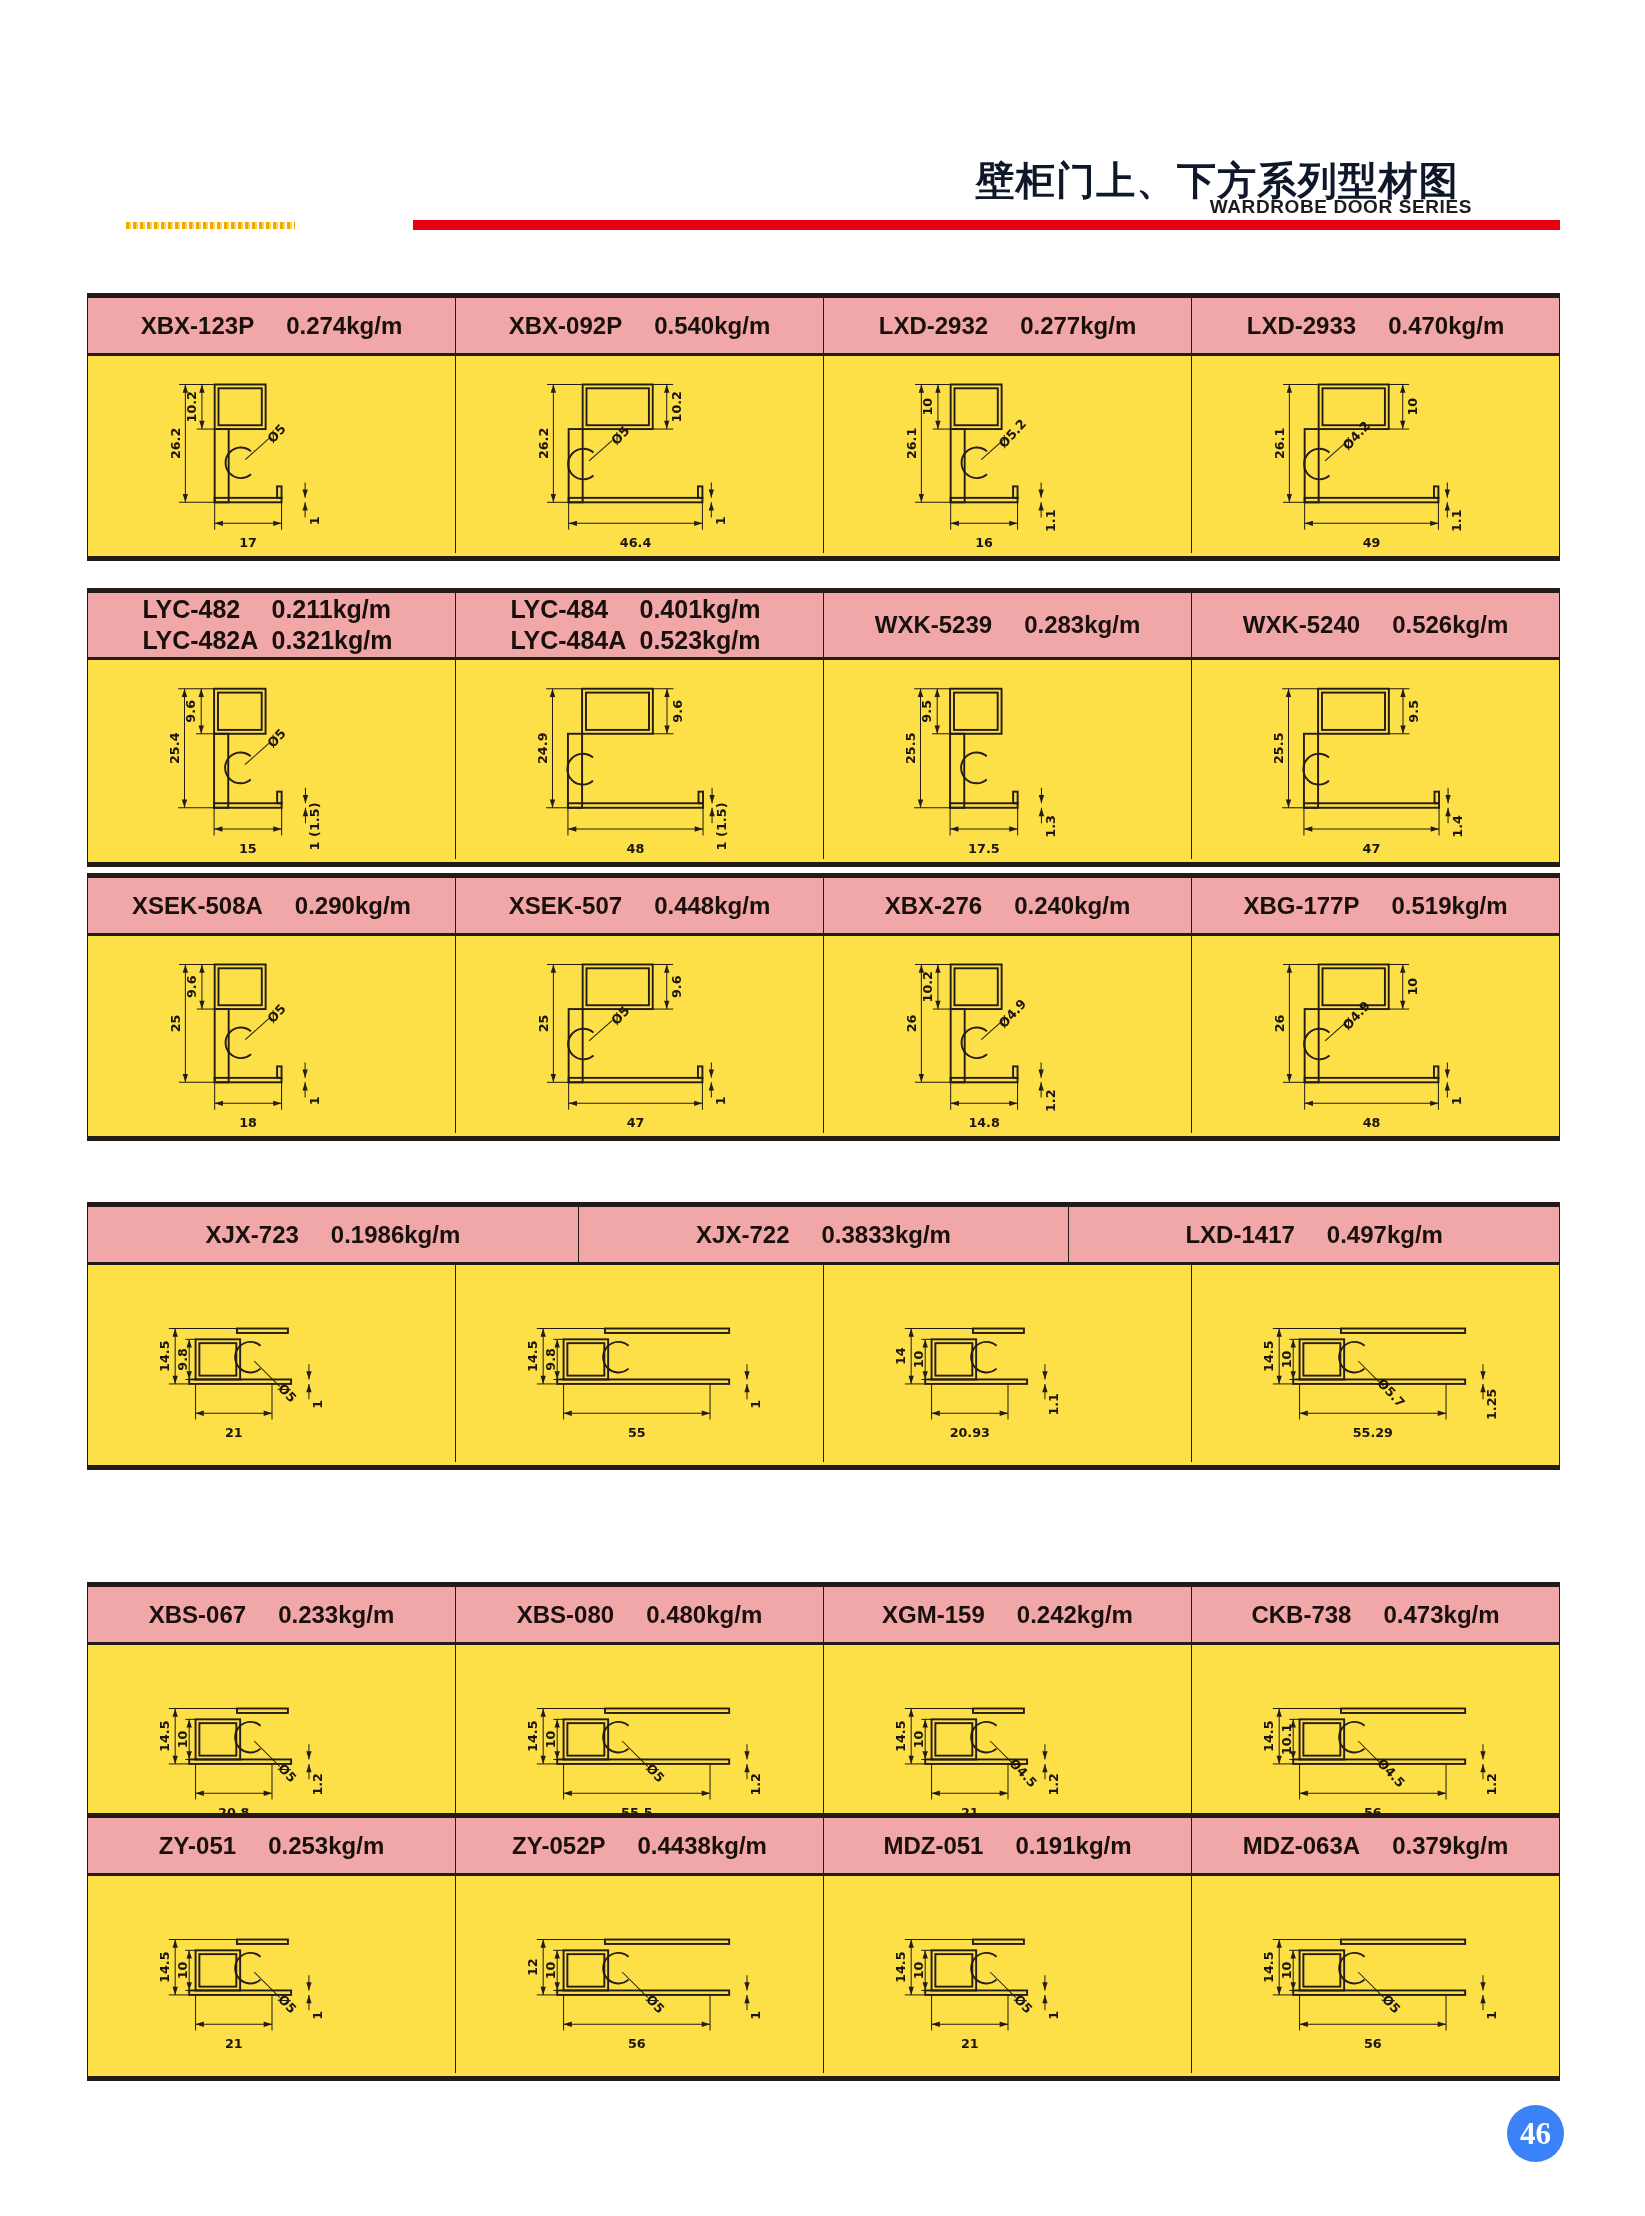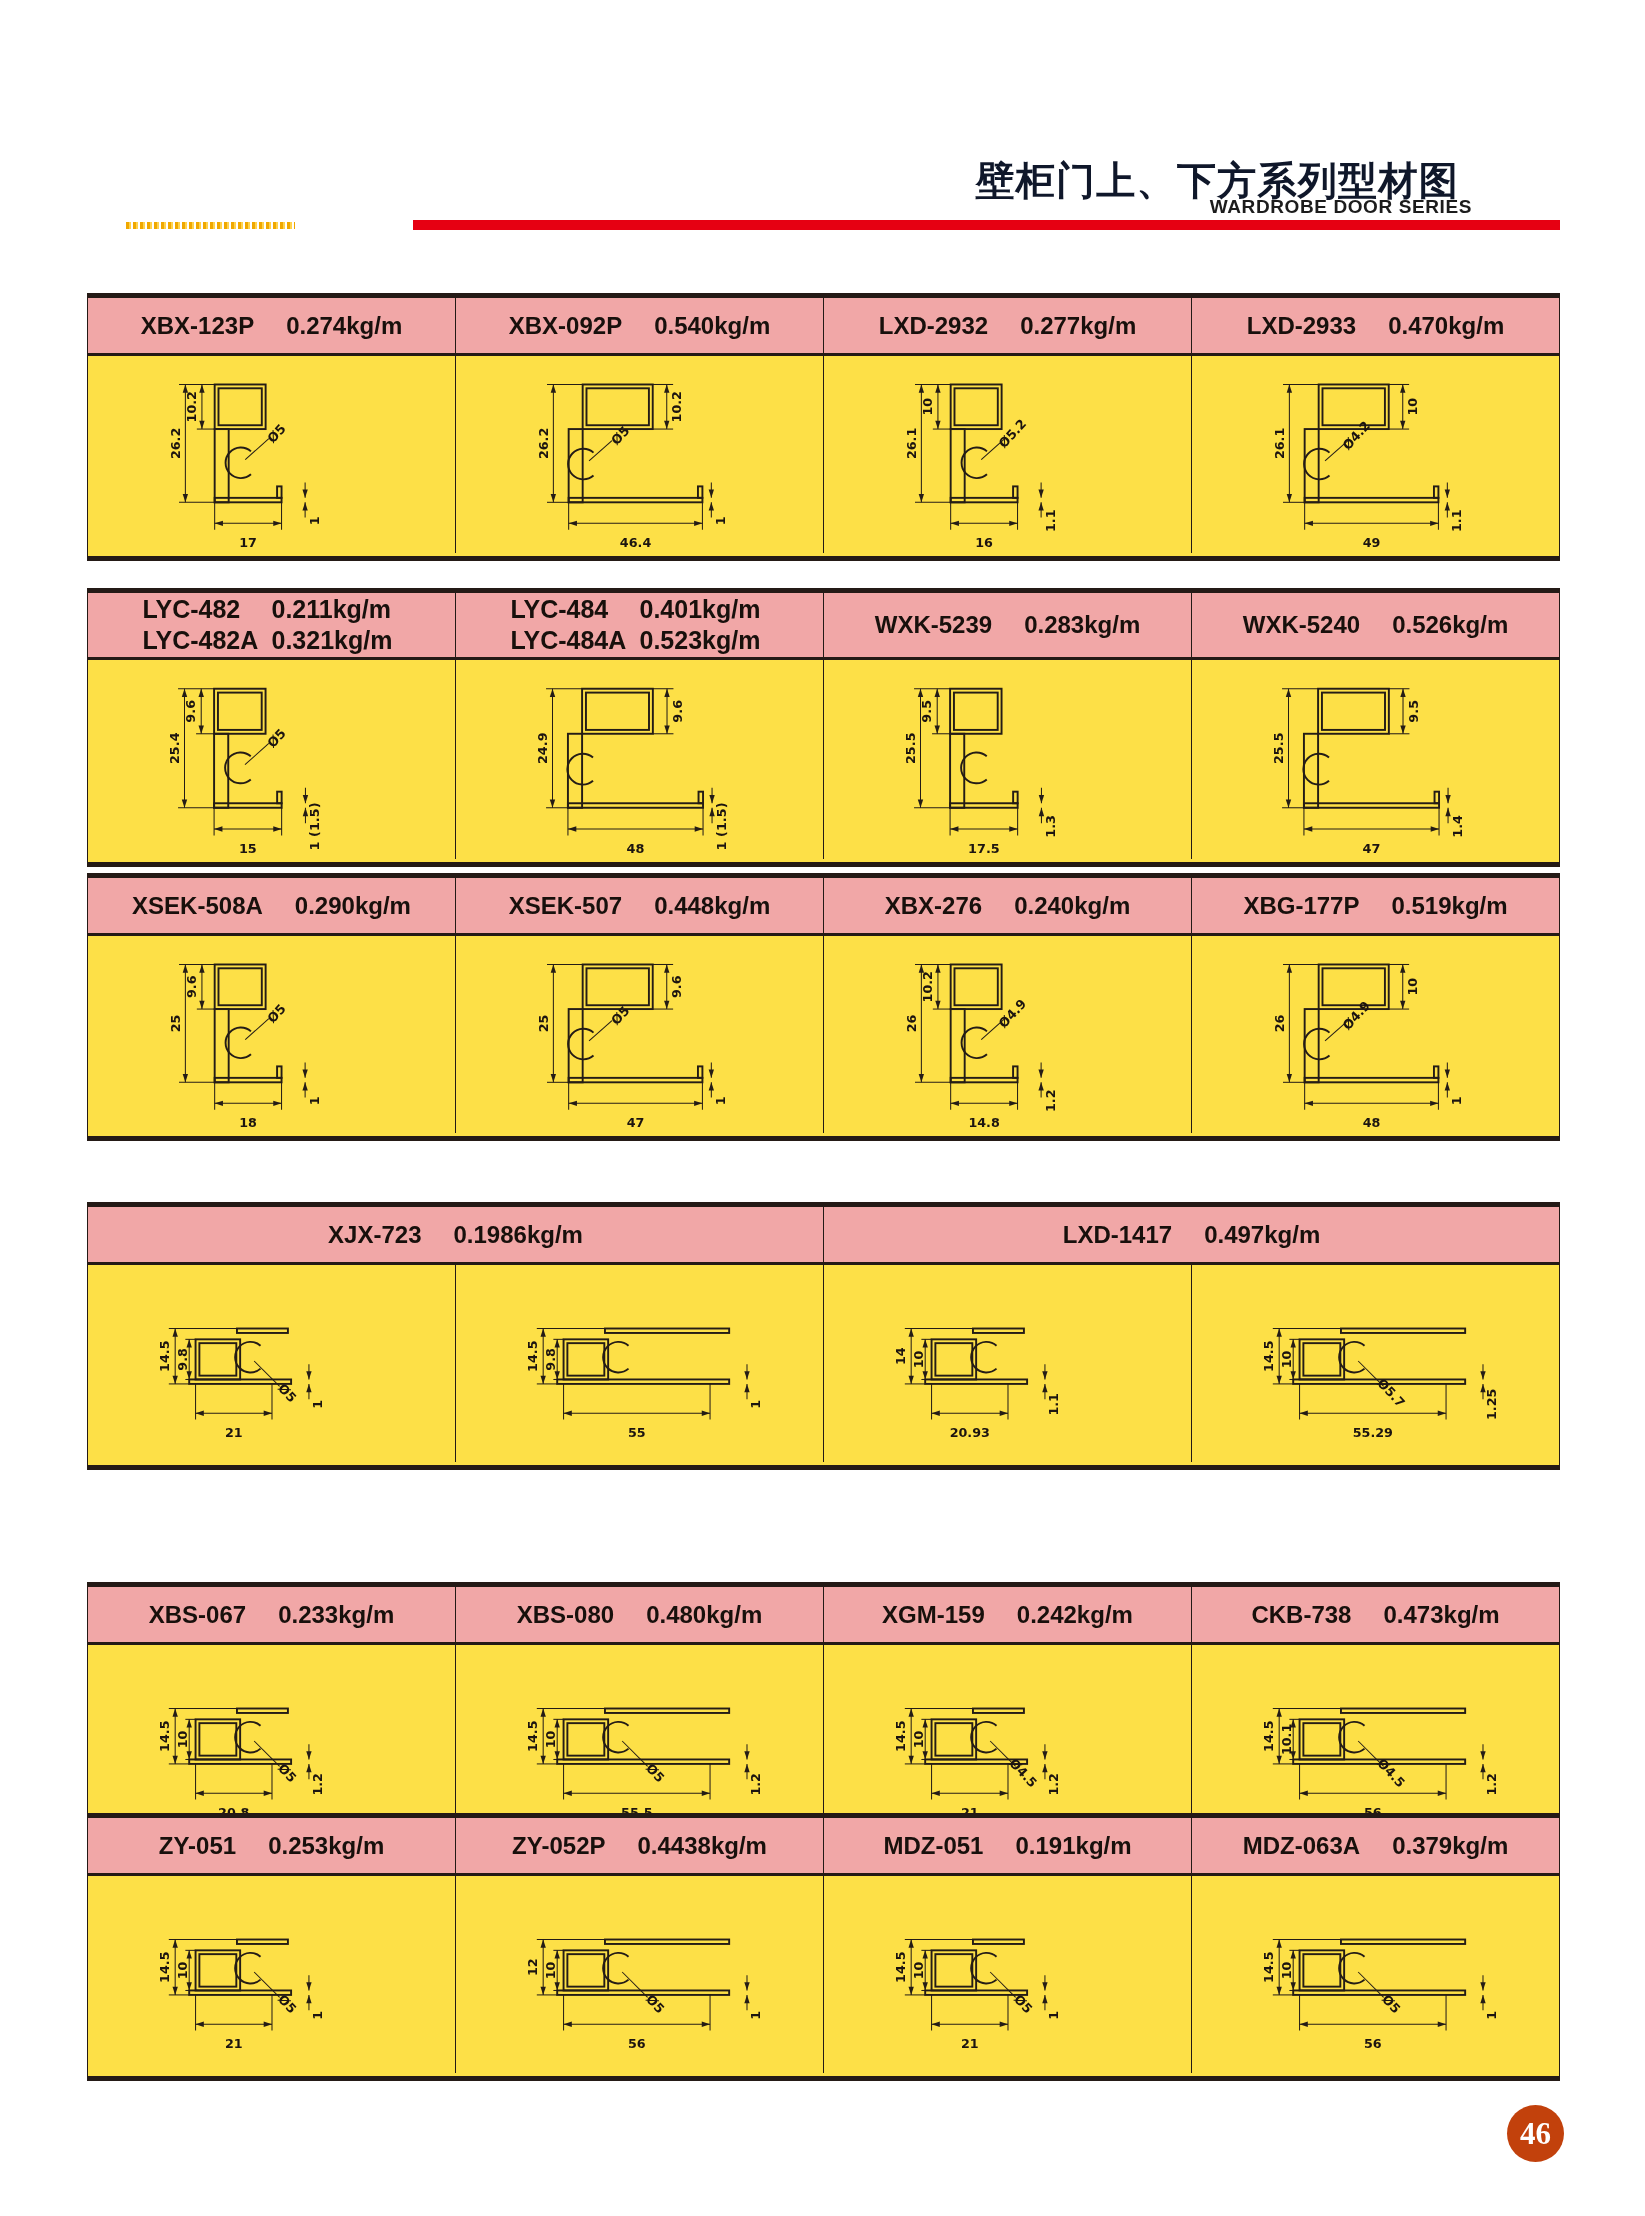--- a/index.html
+++ b/index.html
@@ -46,21 +46,21 @@
   .td + .td{border-left:1.9px solid #241a16}
   .td svg{width:97%;height:97%;}
   
   .pl{fill:none;stroke:#241c16;stroke-width:3;}
   .dl{stroke:#241c16;stroke-width:1.6;}
   .ar{fill:#241c16;}
   .dt{font:bold 20px "DejaVu Sans", sans-serif;fill:#1c1410;}
   
   .page-number{
     position:absolute;left:1507px;top:2105px;width:57px;height:57px;border-radius:50%;
-    background:#c2410c;color:#ffffff;display:flex;align-items:center;justify-content:center;
+    background:#3b82f6;color:#ffffff;display:flex;align-items:center;justify-content:center;
     font-family:"Liberation Serif", serif;font-size:31px;font-weight:bold;
   }
 </style>
 </head>
 <body>
 
 <h1 class="title-cn">壁柜门上、下方系列型材图</h1>
 <h2 class="title-en">WARDROBE DOOR SERIES</h2>
 <div class="dashed-strip"></div>
 <div class="red-rule"></div>
@@ -577,20 +577,26 @@
 <section class="block b4">
   <div class="thead">
     <div class="th">
         <div class="hl">
           <span>XJX-723</span>
           <span>0.1986kg/m</span>
         </div>
       </div>
     <div class="th">
         <div class="hl">
+          <span>XJX-722</span>
+          <span>0.3833kg/m</span>
+        </div>
+      </div>
+    <div class="th">
+        <div class="hl">
           <span>LXD-1417</span>
           <span>0.497kg/m</span>
         </div>
       </div>
   </div>
   <div class="tbody">
     <div class="td">
         <svg viewBox="0 0 480 300" preserveAspectRatio="xMidYMid meet">
           <rect x="120" y="112" width="70" height="63" class="pl"></rect>
           <rect x="126" y="118" width="58" height="51" class="pl"></rect>

